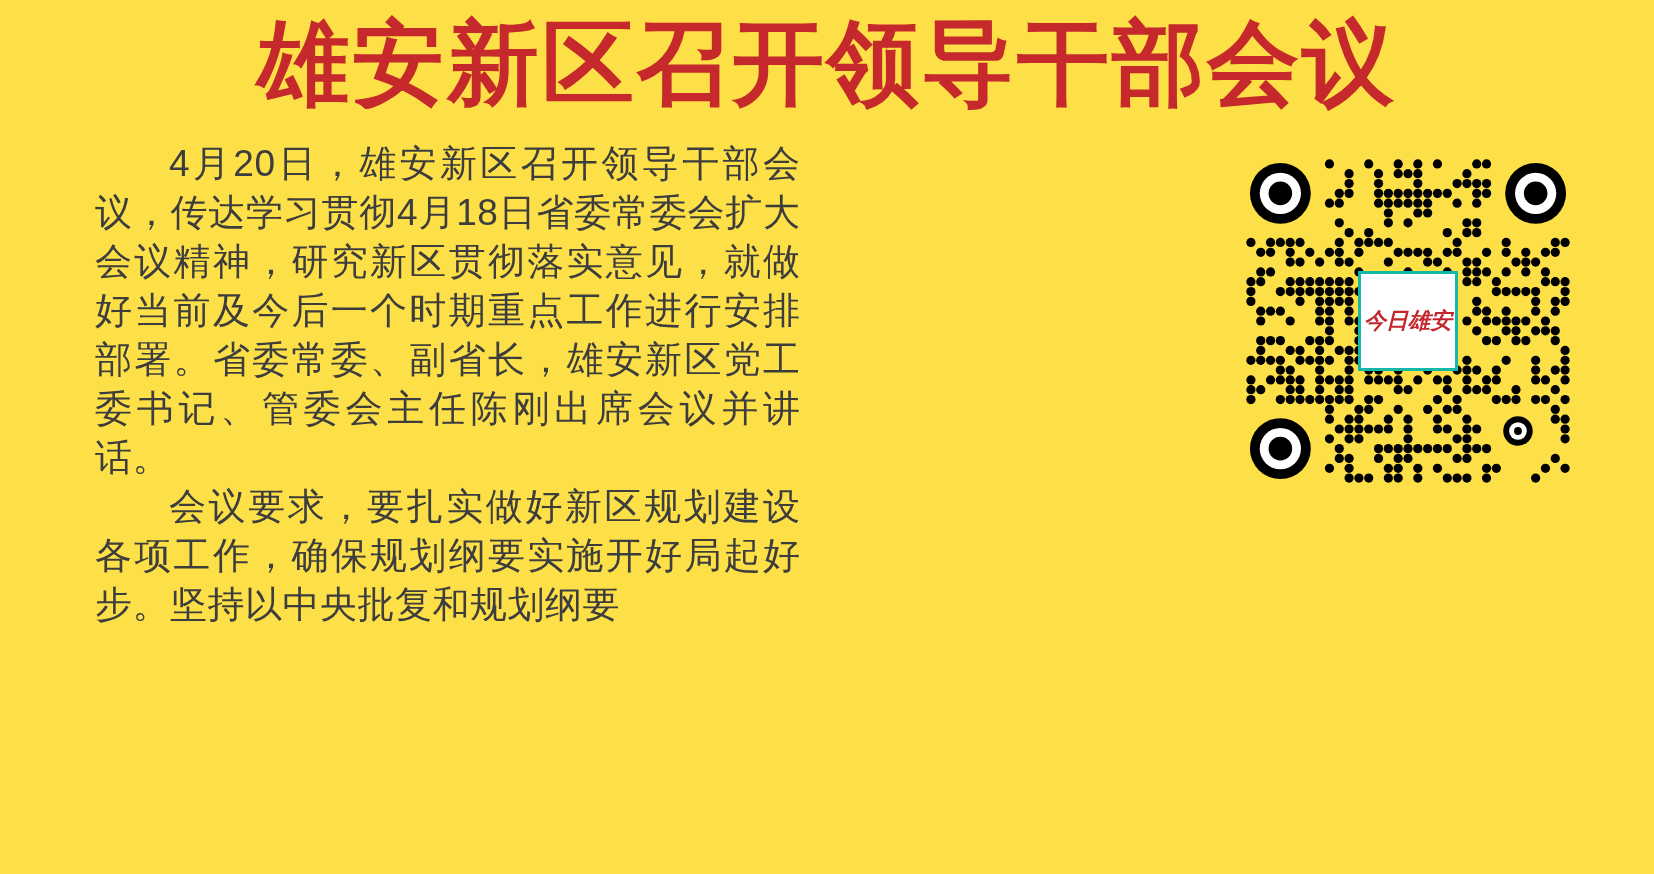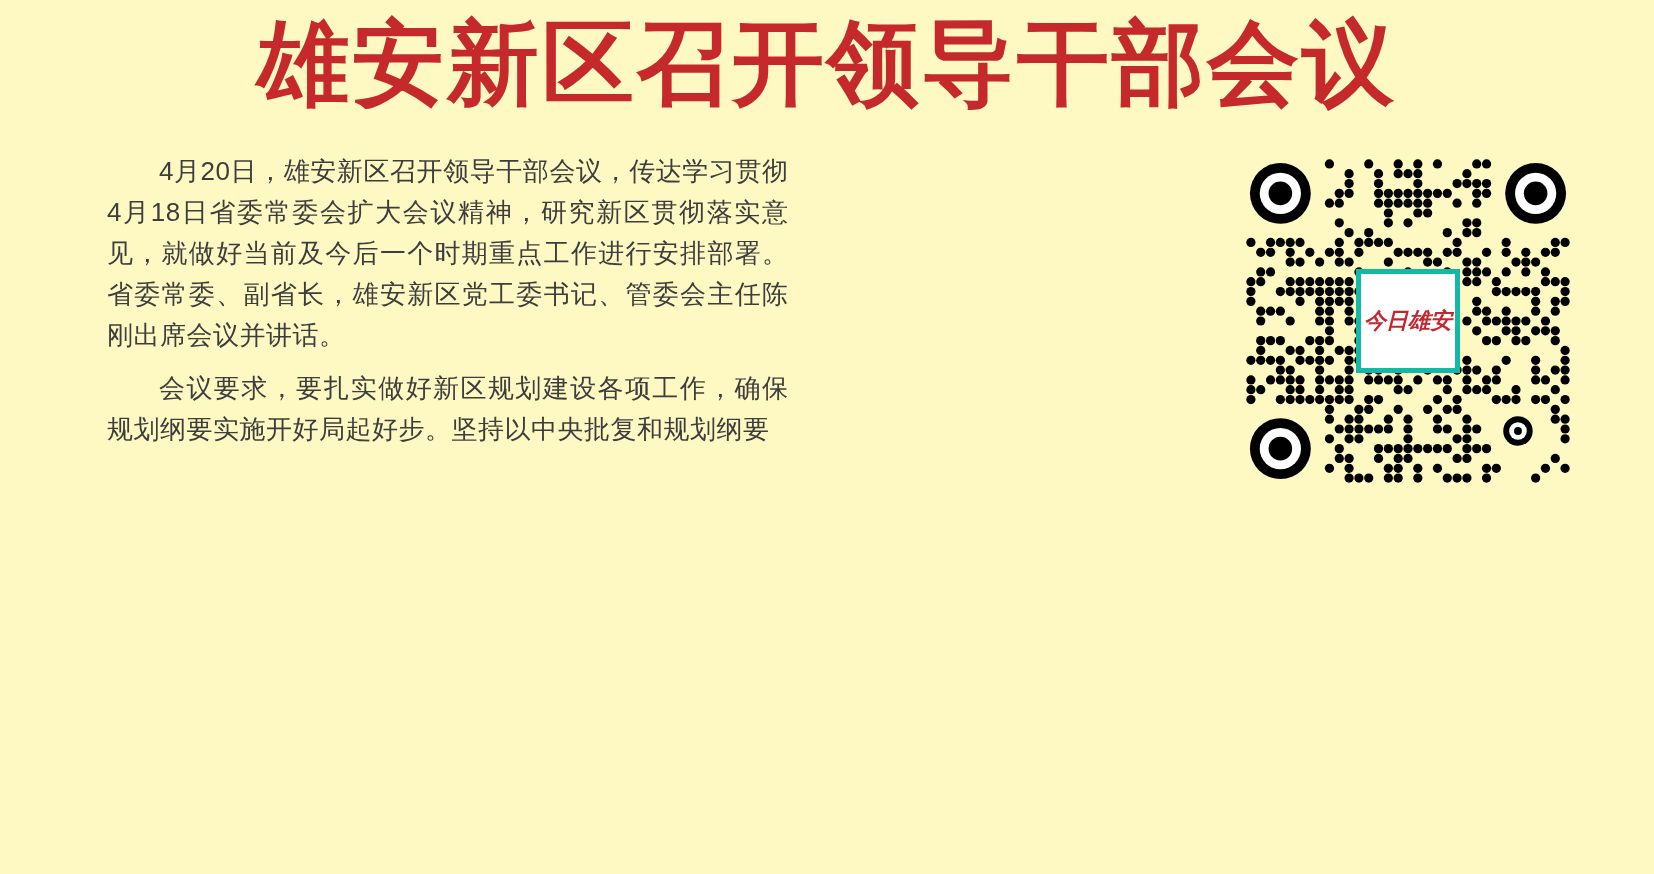--- a/index.html
+++ b/index.html
@@ -1,20 +1,20 @@
 <!DOCTYPE html>
 <html><head>
 <meta charset="utf-8">
 <style>
   html, body { margin: 0; padding: 0; background: #ffffff; }
   body {
     width: 1654px; height: 874px; overflow: hidden;
     font-family: "Liberation Sans", "DejaVu Sans", sans-serif;
   }
-  .page { position: relative; width: 1654px; height: 874px; background: #fef9c3; }
+  .page { position: relative; width: 1654px; height: 874px; background: #fde047; }
 
   .headline {
     margin: 0; padding-top: 16px;
     text-align: center;
     font-family: "Liberation Serif", "DejaVu Serif", serif;
     font-weight: 900;
     font-size: 92px;
     line-height: 1.05;
     letter-spacing: 3px;
     color: #c5292b;
@@ -22,44 +22,44 @@
 
   .columns {
     display: flex;
     gap: 64px;
     padding: 0 84px 0 95px;
     margin-top: 26px;
   }
   .col { flex: 1; min-width: 0; }
 
   .para {
-    margin: 12px;
-    font-size: 26px;
-    line-height: 41px;
+    margin: 0;
+    font-size: 37px;
+    line-height: 49px;
     color: #3d3d3d;
     text-align: justify;
     letter-spacing: 0.5px;
   }
   .para.indent { text-indent: 2em; }
 
   .qr-figure {
     margin: 20px 0 0 auto;
     width: 324px;
   }
   .qr-box {
     position: relative;
     width: 324px; height: 324px;
   }
   .qr-box svg { display: block; width: 324px; height: 324px; }
   .qr-center {
     position: absolute; left: 50%; top: 50%;
     transform: translate(-50%, -50%);
     width: 94px; height: 94px;
     background: #ffffff;
-    border: 5px solid #14b8a6;
+    border: 3px solid #14b8a6;
     display: flex; align-items: center; justify-content: center;
     font-family: "Liberation Serif", "DejaVu Serif", serif;
     font-weight: bold;
     font-style: italic;
     font-size: 22px;
     white-space: nowrap;
     color: #c2272d;
   }
 </style>
 </head>

